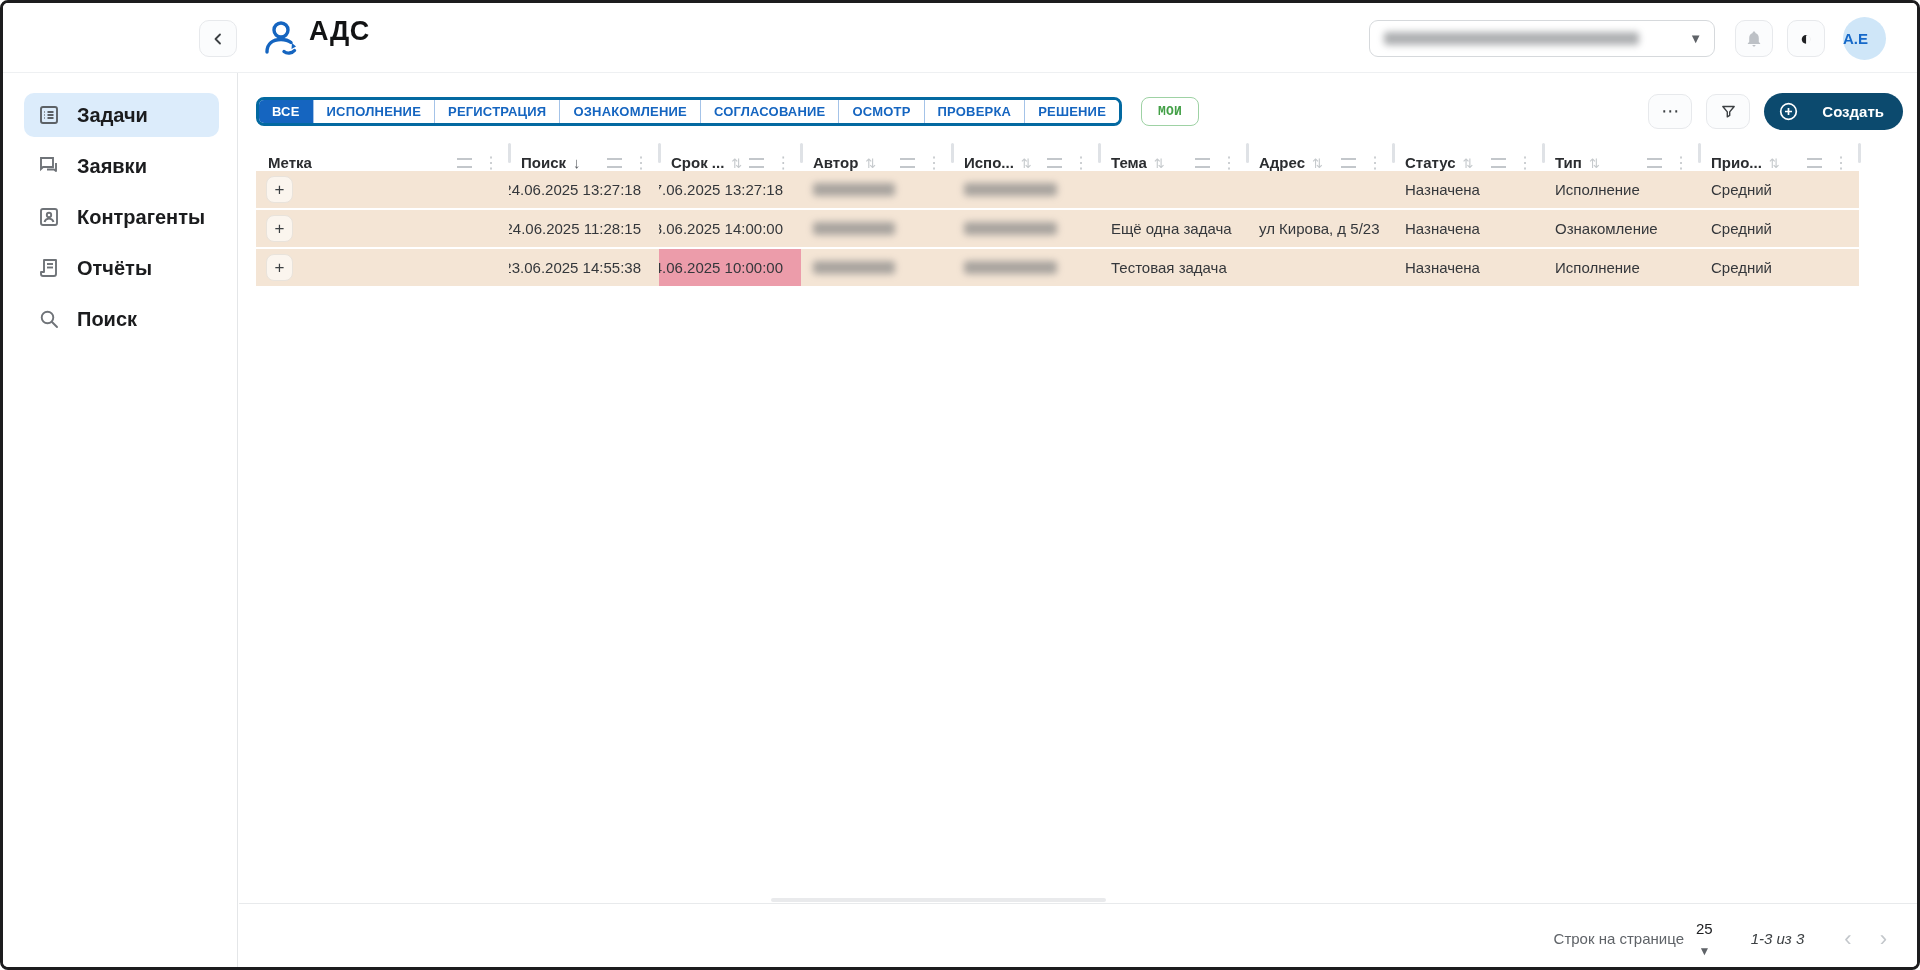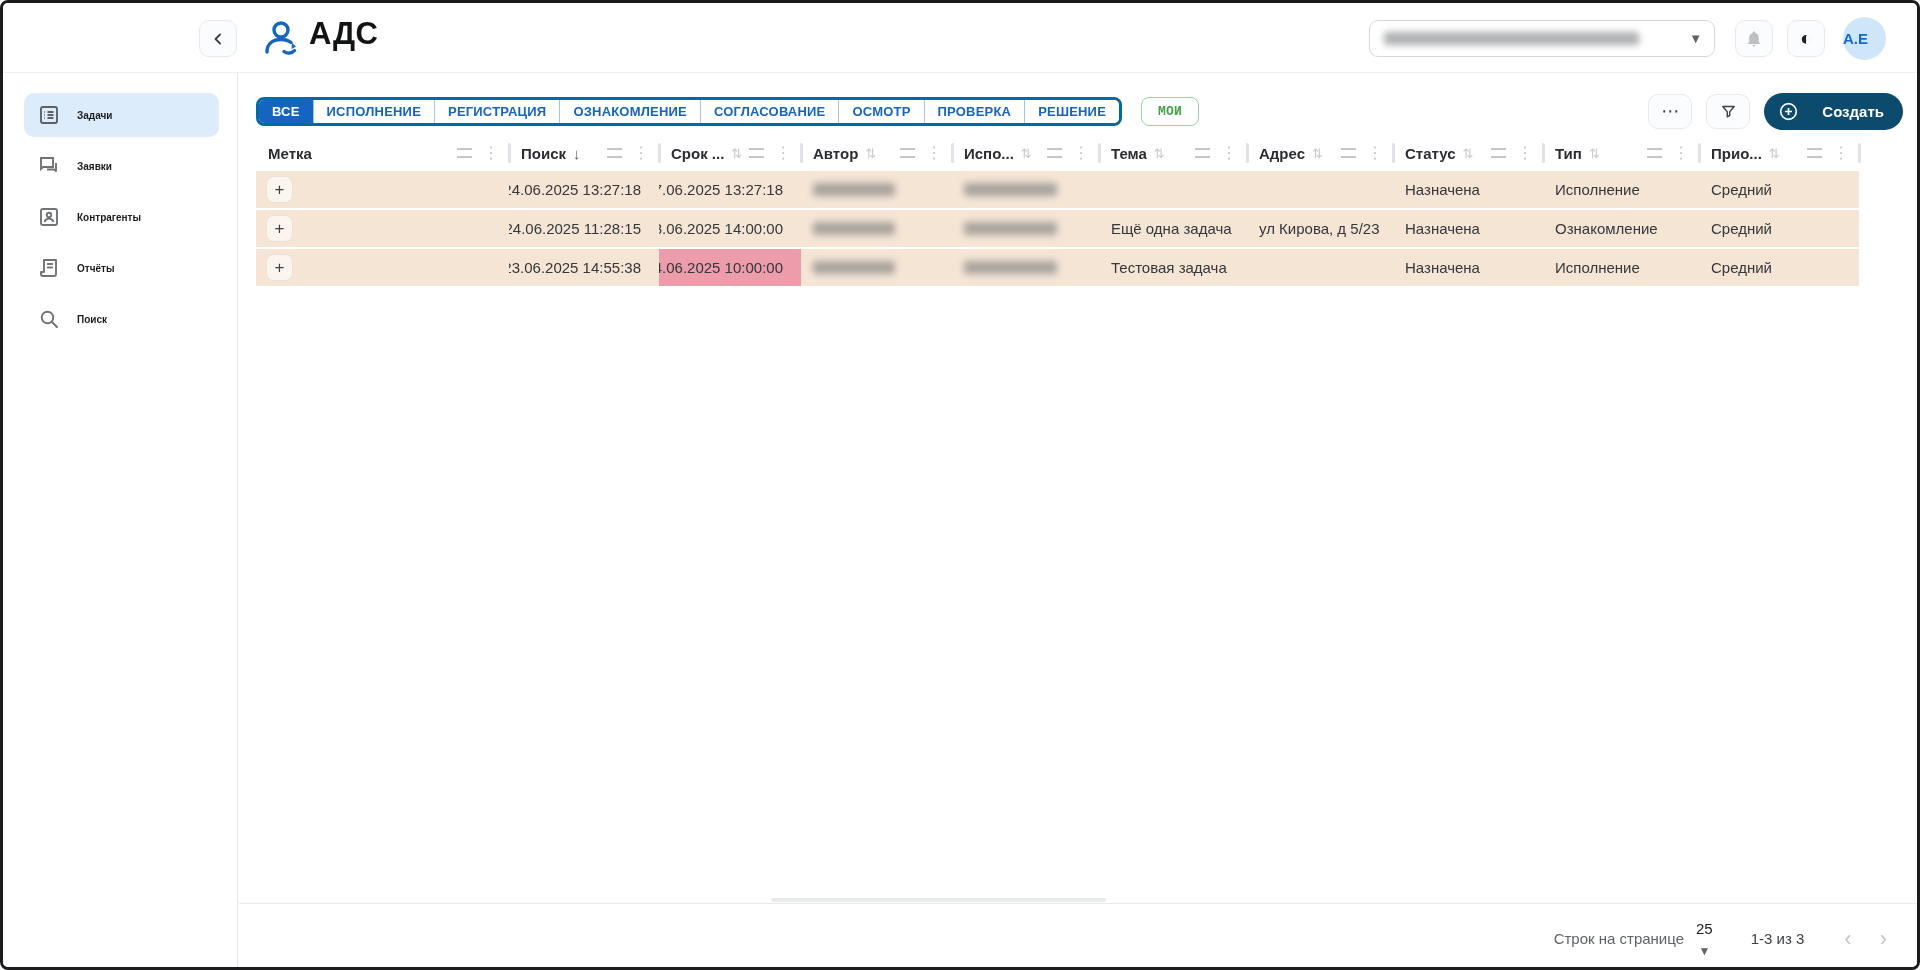--- a/index.html
+++ b/index.html
@@ -9,21 +9,21 @@
   .frame { position:relative; width:1920px; height:970px; background:#ffffff;
            border:3px solid #1c1c1e; border-radius:8px; overflow:hidden; }
 
   
   .topbar { position:absolute; top:0; left:0; width:100%; height:70px; background:#fff;
             border-bottom:1px solid #eef0f2; z-index:5; }
   .icon-btn { display:flex; align-items:center; justify-content:center;
               background:#fbfcfd; border:1px solid #e7e9ec; border-radius:10px; cursor:pointer; }
   .collapse-btn { position:absolute; left:196px; top:17px; width:38px; height:37px; }
   .logo-mark { position:absolute; left:256px; top:15px; width:42px; height:42px; }
-  .app-title { position:absolute; left:306px; top:13px; font-size:31px; font-weight:800;
+  .app-title { position:absolute; left:306px; top:13px; font-size:27px; font-weight:800;
                color:#121314; letter-spacing:.5px; }
   .org-select { position:absolute; left:1366px; top:17px; width:346px; height:37px;
                 border:1px solid #d6d9dc; border-radius:9px; background:#fff;
                 display:flex; align-items:center; padding:0 12px 0 14px; cursor:pointer; }
   .org-caret { margin-left:auto; color:#5f6368; font-size:13px; }
   .redacted { display:inline-block; height:13px; border-radius:3px; background:#6b6f73;
               filter:blur(3.5px); opacity:.55; }
   .r-org { width:255px; }
   .bell-btn { position:absolute; left:1732px; top:17px; width:38px; height:37px; }
   .theme-btn { position:absolute; left:1784px; top:17px; width:38px; height:37px;
@@ -33,21 +33,21 @@
             display:flex; align-items:center; justify-content:flex-start; cursor:pointer; }
 
   
   .sidebar { position:absolute; top:70px; left:0; width:235px; height:900px; background:#fff;
              border-right:1px solid #e4e6e8; padding-top:20px; }
   .nav-item { width:195px; height:44px; margin:0 0 7px 21px; border-radius:10px;
               display:flex; align-items:center; padding-left:13px; gap:16px; cursor:pointer; }
   .nav-item.active { background:#dcecfb; }
   .nav-item .nav-ico { width:24px; height:24px; flex:0 0 24px; color:#6f7378; }
   .nav-item.active .nav-ico { color:#5c6166; }
-  .nav-label { font-size:10px; font-weight:700; color:#1b1c1e; }
+  .nav-label { font-size:20px; font-weight:700; color:#1b1c1e; }
 
   
   .main { position:absolute; top:70px; left:236px; width:1684px; height:900px; background:#fff; }
 
   .toolbar { position:absolute; top:20px; left:17px; right:20px; height:36px;
              display:flex; align-items:center; }
   .tab-group { display:inline-flex; border:3px solid #0369a1; border-radius:8px;
                overflow:hidden; height:29px; }
   .tab { display:flex; align-items:center; padding:0 13px; font-size:13px; font-weight:700;
          color:#1565c0; background:#fff; cursor:pointer; letter-spacing:.2px; }
@@ -59,21 +59,21 @@
   .toolbar-right { margin-left:auto; display:flex; align-items:center; gap:14px; }
   .more-btn, .filter-btn { width:44px; height:35px; font-size:18px; color:#3c4043; }
   .create-btn { height:37px; border:none; border-radius:19px; background:#0c4a6e; color:#fff;
                 font-size:15px; font-weight:700; display:flex; align-items:center; gap:24px;
                 padding:0 19px 0 15px; cursor:pointer; font-family:"Liberation Sans",sans-serif; }
 
   
   .grid-cols { display:grid;
     grid-template-columns:253px 150px 142px 151px 147px 148px 146px 150px 156px 160px; }
   .thead { position:absolute; top:62px; left:17px; height:36px; align-items:center; }
-  .th { position:relative; height:100%; display:flex; align-items:center;
+  .th { position:relative; height:100%; display:flex; align-items:flex-end;
         padding:0 10px 0 12px; gap:7px; cursor:pointer; }
   .th::before { content:""; position:absolute; left:-1px; top:8px; width:3px; height:20px;
                 background:#dfe2e6; border-radius:2px; }
   .th:first-child::before { display:none; }
   .th:last-child::after { content:""; position:absolute; right:-2px; top:8px; width:3px;
                 height:20px; background:#dfe2e6; border-radius:2px; }
   .th-title { font-size:15px; font-weight:700; color:#2b2d30; white-space:nowrap; }
   .sort-idle { font-size:13px; color:#c6cacd; }
   .sort-active { font-size:15px; color:#5f6368; font-weight:400; }
   .th-tools { margin-left:auto; display:flex; align-items:center; gap:11px; }
@@ -96,21 +96,21 @@
   
   .hscroll-thumb { position:absolute; bottom:71px; left:532px; width:335px; height:4px;
                    background:#e9eaec; border-radius:2px; }
   .footer { position:absolute; bottom:0; left:0; width:100%; height:70px;
             border-top:1px solid #e8eaec; display:flex; align-items:center;
             justify-content:flex-end; padding-right:30px; gap:0; }
   .rpp-label { color:#5f6368; font-size:15px; }
   .rpp-select { display:flex; align-items:center; gap:7px; margin-left:12px; cursor:pointer;flex-direction:column; }
   .rpp-value { color:#202124; font-size:15px; }
   .rpp-caret { color:#5f6368; font-size:12px; }
-  .range-label { color:#3c4043; font-size:15px; margin-left:38px; }
+  .range-label { color:#3c4043; font-size:15px; margin-left:38px;font-style:italic; }
   .pg-btn { background:none; border:none; color:#c3c7cb; font-size:22px; cursor:default;
             padding:0 6px; line-height:1; font-family:"Liberation Sans",sans-serif; }
   .pg-prev { margin-left:34px; }
   .pg-next { margin-left:16px; }
 
   svg { display:block; }
 </style>
 </head>
 <body>
 

